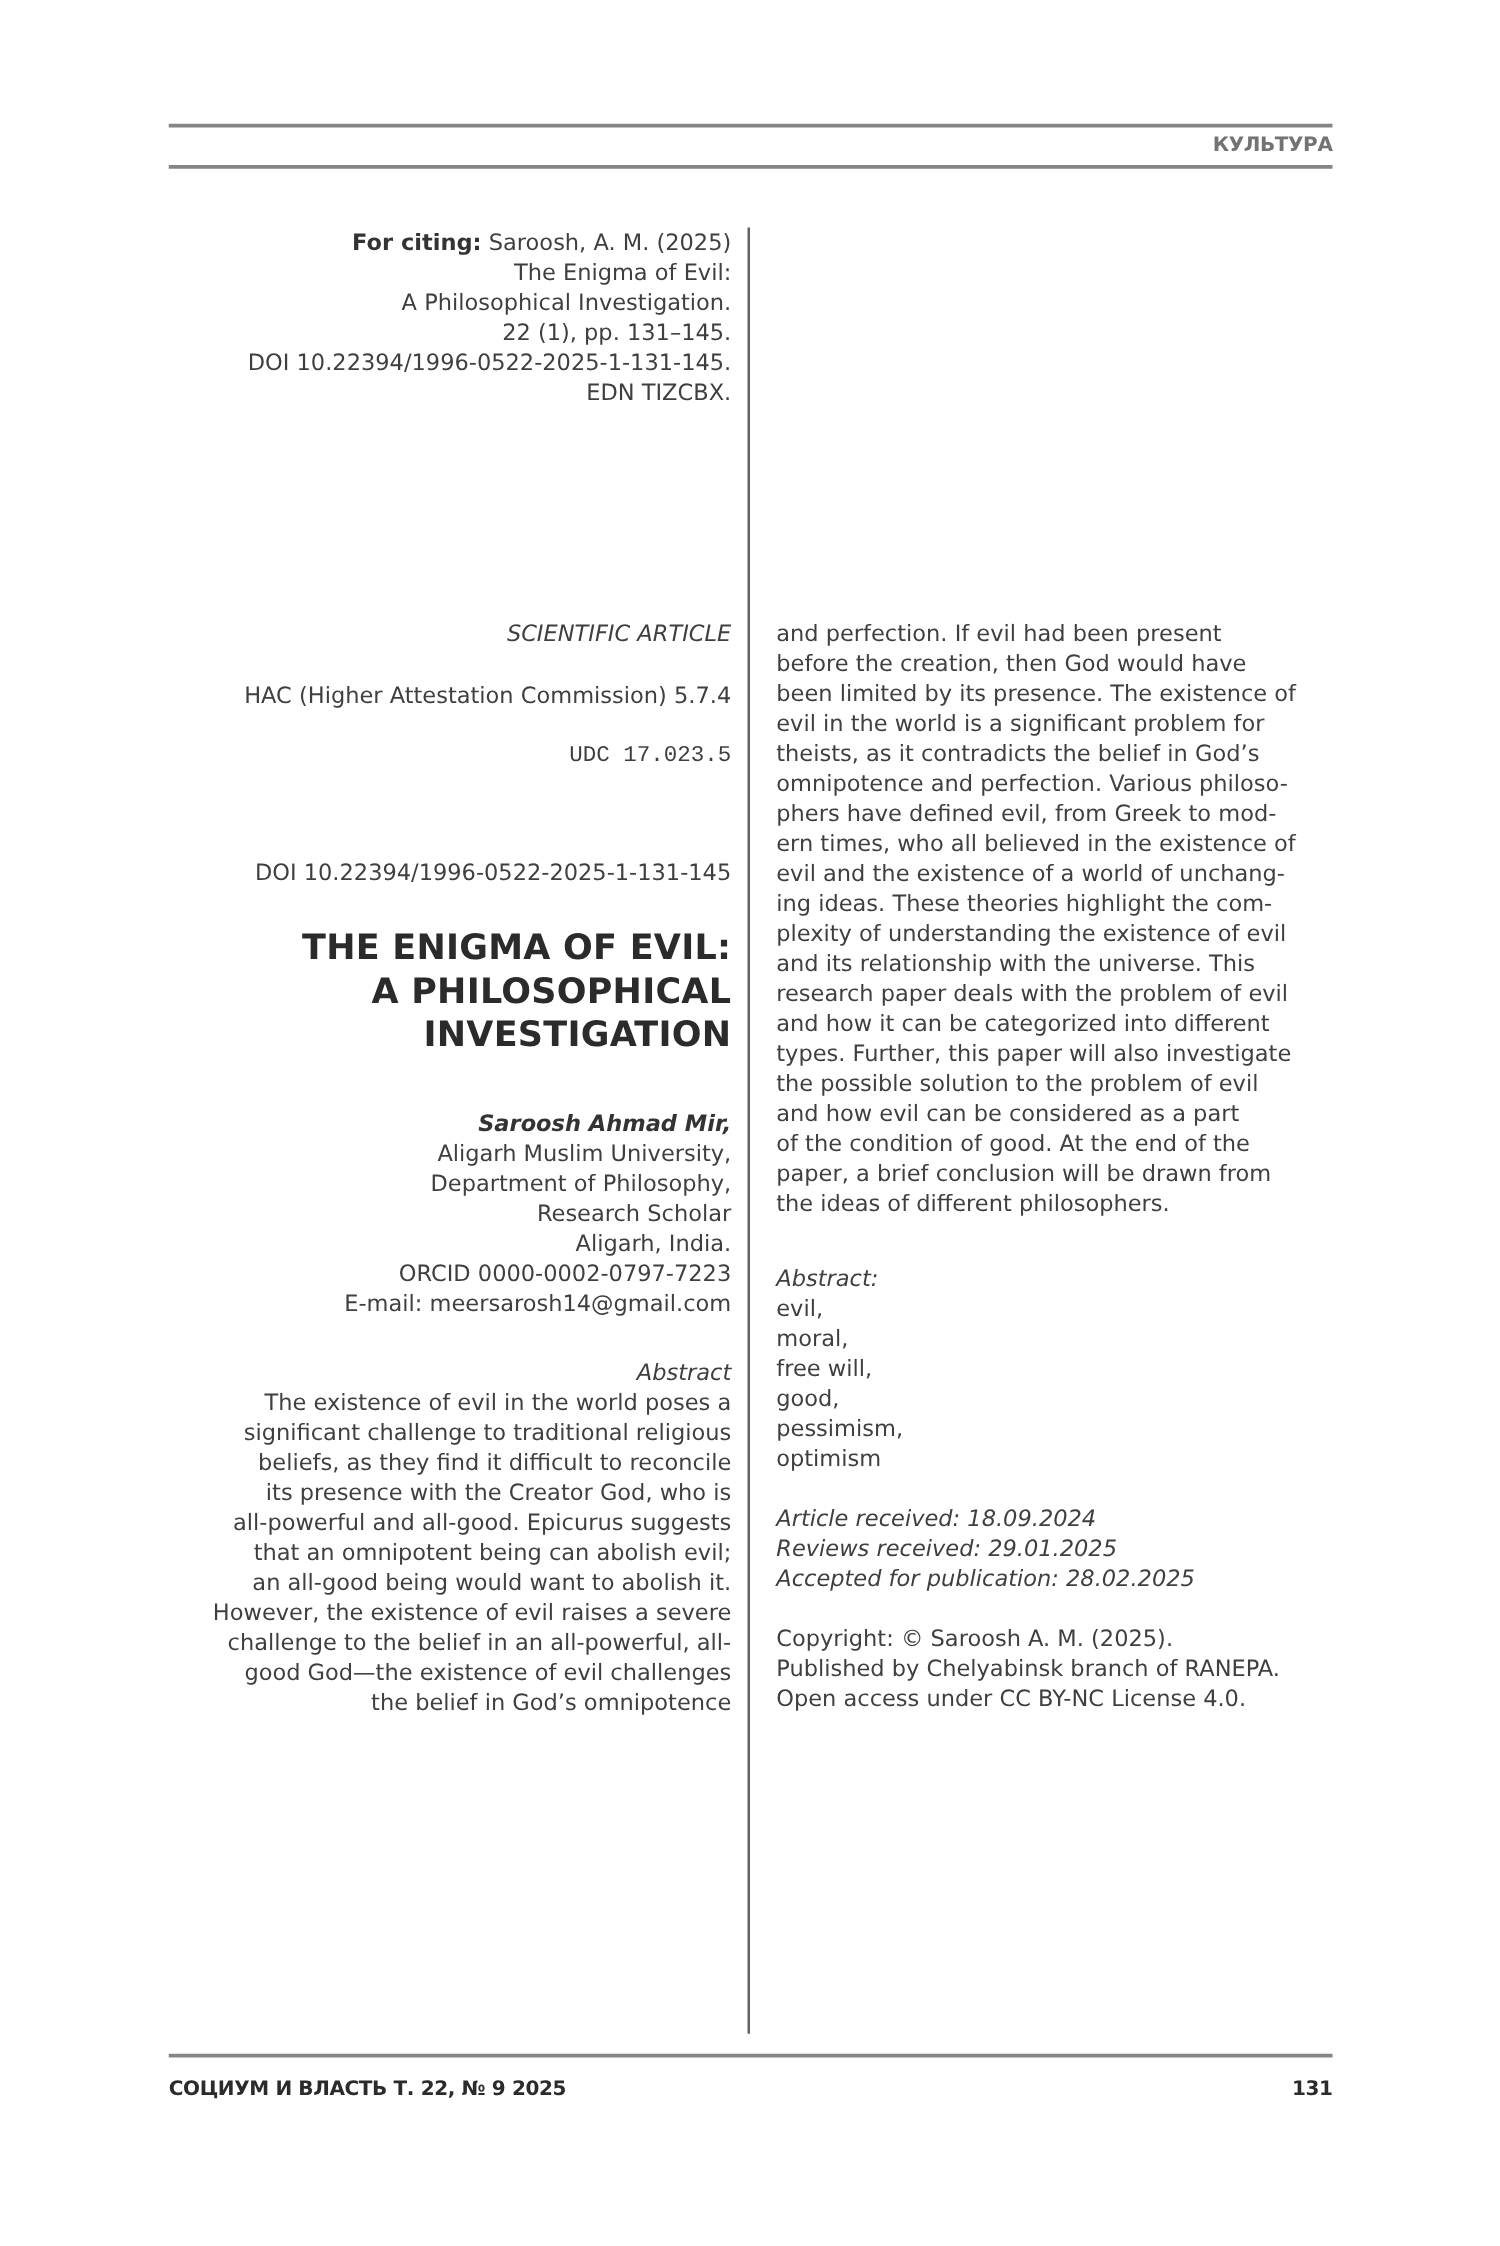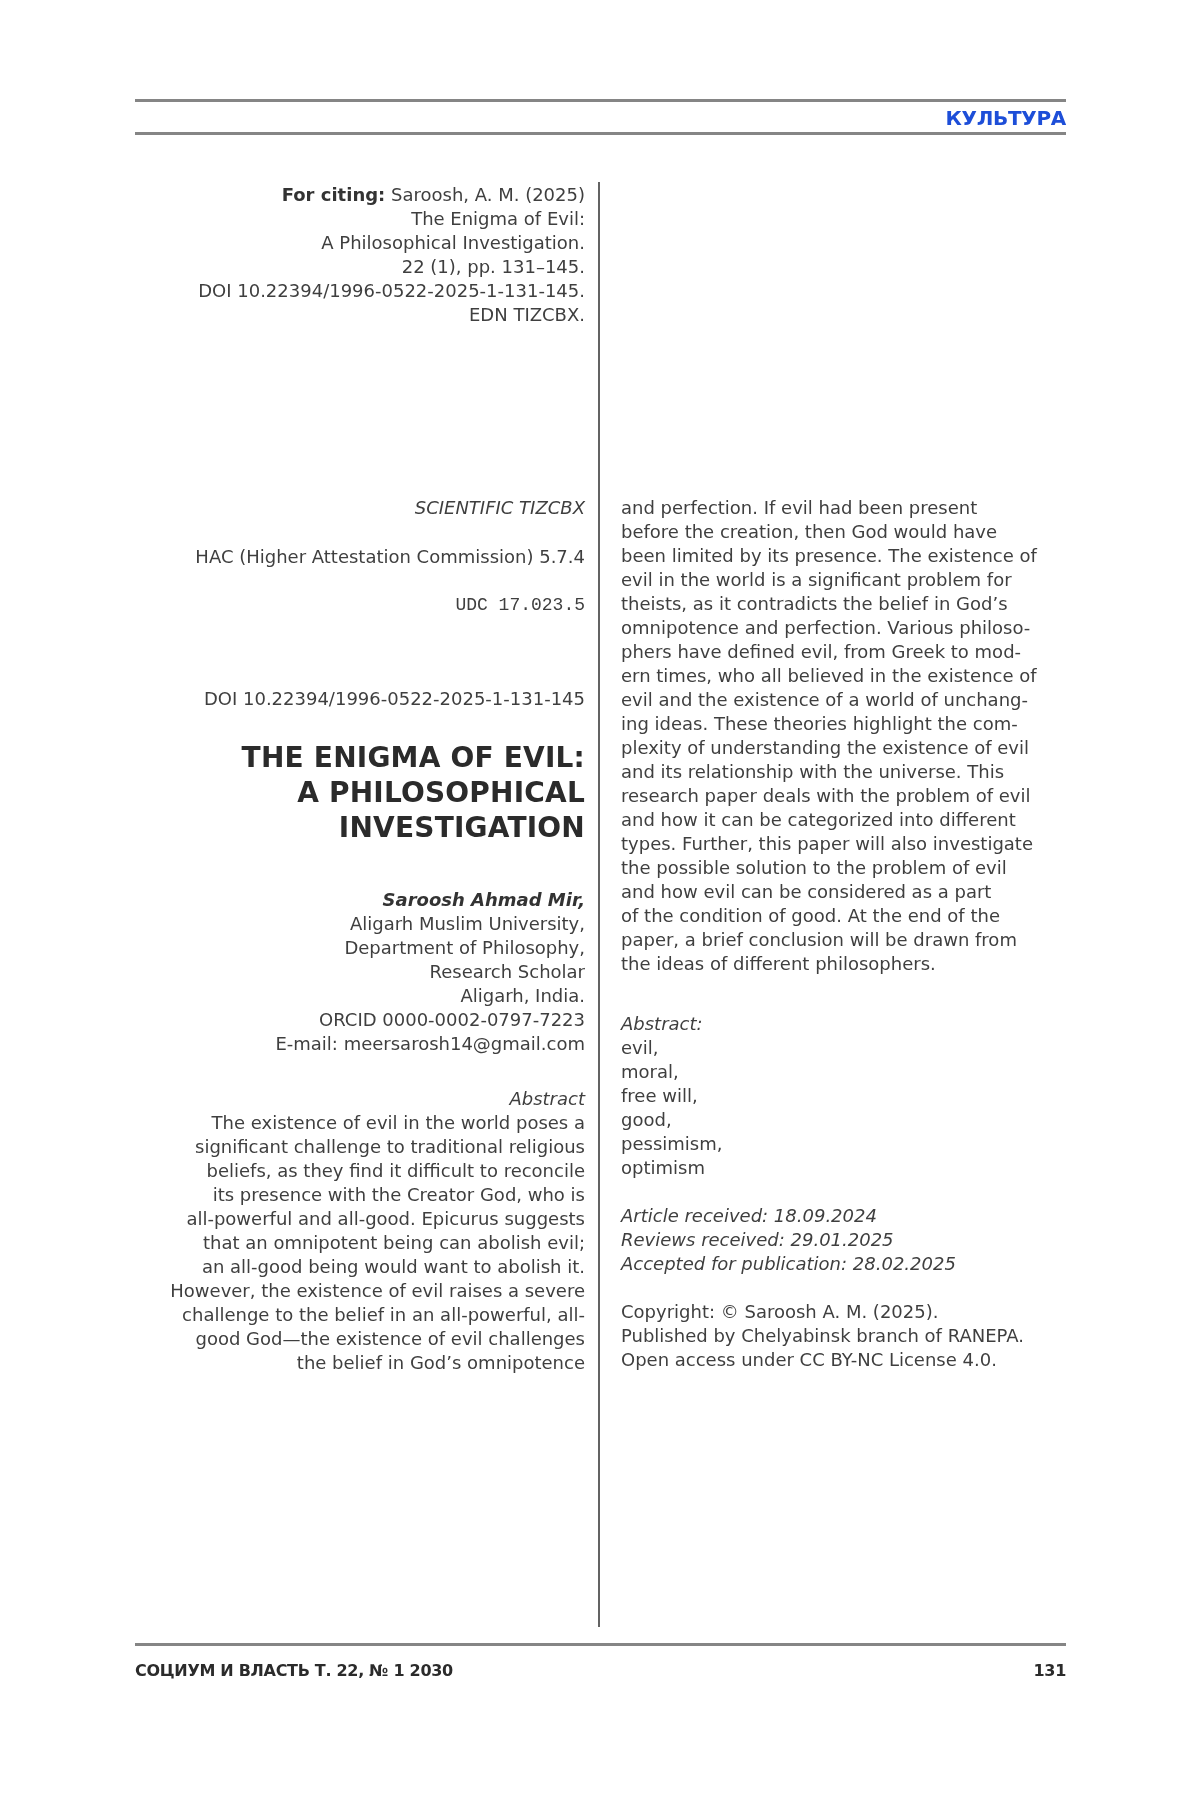--- a/index.html
+++ b/index.html
@@ -6,21 +6,21 @@
   .page {
     position:relative; width:1200px; height:1797px; margin:0 auto;
     background:#ffffff; overflow:hidden;
     font-family:"DejaVu Sans", "Liberation Sans", sans-serif;
     color:#3f3f3f;
   }
   .abs { position:absolute; }
   .rule { background:#858585; height:3px; left:135px; width:931px; }
   .hdr-txt {
     left:135px; width:931px; text-align:right;
-    font-size:20px; font-weight:bold; color:#1d4ed8; letter-spacing:-0.3px;
+    font-size:16px; font-weight:bold; color:#737373; letter-spacing:-0.3px;
   }
   .ftr-txt {
     font-size:16px; font-weight:bold; color:#2b2b2b; letter-spacing:-0.3px;
   }
   .col-l { left:135px; width:450px; text-align:right; }
   .col-r { left:621px; width:447px; text-align:left; }
   .body-txt { font-size:18px; line-height:24px; white-space:pre-line; }
   .it { font-style:italic; }
   .b  { font-weight:bold; color:#333333;margin-top:20px; }
   .title-txt {
@@ -43,21 +43,21 @@
 
   <div class="abs col-l" style="top:183px;">
     <div class="cite-line"><span class="b">For citing:</span> <span>Saroosh, A. M. (2025)</span></div>
     <div class="cite-line">The Enigma of Evil:</div>
     <div class="cite-line">A Philosophical Investigation.</div>
     <div class="cite-line">22 (1), pp. 131–145.</div>
     <div class="cite-line">DOI 10.22394/1996-0522-2025-1-131-145.</div>
     <div class="cite-line">EDN TIZCBX.</div>
   </div>
 
-  <div class="abs col-l body-txt it" style="top:496px;">SCIENTIFIC TIZCBX</div>
+  <div class="abs col-l body-txt it" style="top:496px;">SCIENTIFIC ARTICLE</div>
   <div class="abs col-l body-txt" style="top:545px;">HAC (Higher Attestation Commission) 5.7.4</div>
   <div class="abs col-l body-txt" style="top:593px;font-family:Liberation Mono, monospace;">UDC 17.023.5</div>
   <div class="abs col-l body-txt" style="top:687px;">DOI 10.22394/1996-0522-2025-1-131-145</div>
 
   <div class="abs col-l title-txt" style="top:740px;">THE ENIGMA OF EVIL:
 A PHILOSOPHICAL
 INVESTIGATION</div>
 
   <div class="abs col-l" style="top:868px;">
     <div class="body-txt b it">Saroosh Ahmad Mir,</div>
@@ -115,16 +115,16 @@
 
   <div class="abs col-r body-txt it" style="top:1204px;">Article received: 18.09.2024
 Reviews received: 29.01.2025
 Accepted for publication: 28.02.2025</div>
 
   <div class="abs col-r body-txt" style="top:1300px;">Copyright: © Saroosh A. M. (2025).
 Published by Chelyabinsk branch of RANEPA.
 Open access under CC BY-NC License 4.0.</div>
 
   <div class="abs rule" style="top:1643px;"></div>
-  <div class="abs ftr-txt" style="top:1661px; left:135px;">СОЦИУМ И ВЛАСТЬ Т. 22, № 1 2030</div>
+  <div class="abs ftr-txt" style="top:1661px; left:135px;">СОЦИУМ И ВЛАСТЬ Т. 22, № 9 2025</div>
   <div class="abs ftr-txt" style="top:1661px; left:135px; width:931px; text-align:right;">131</div>
 
 </div>
 
 </body></html>

